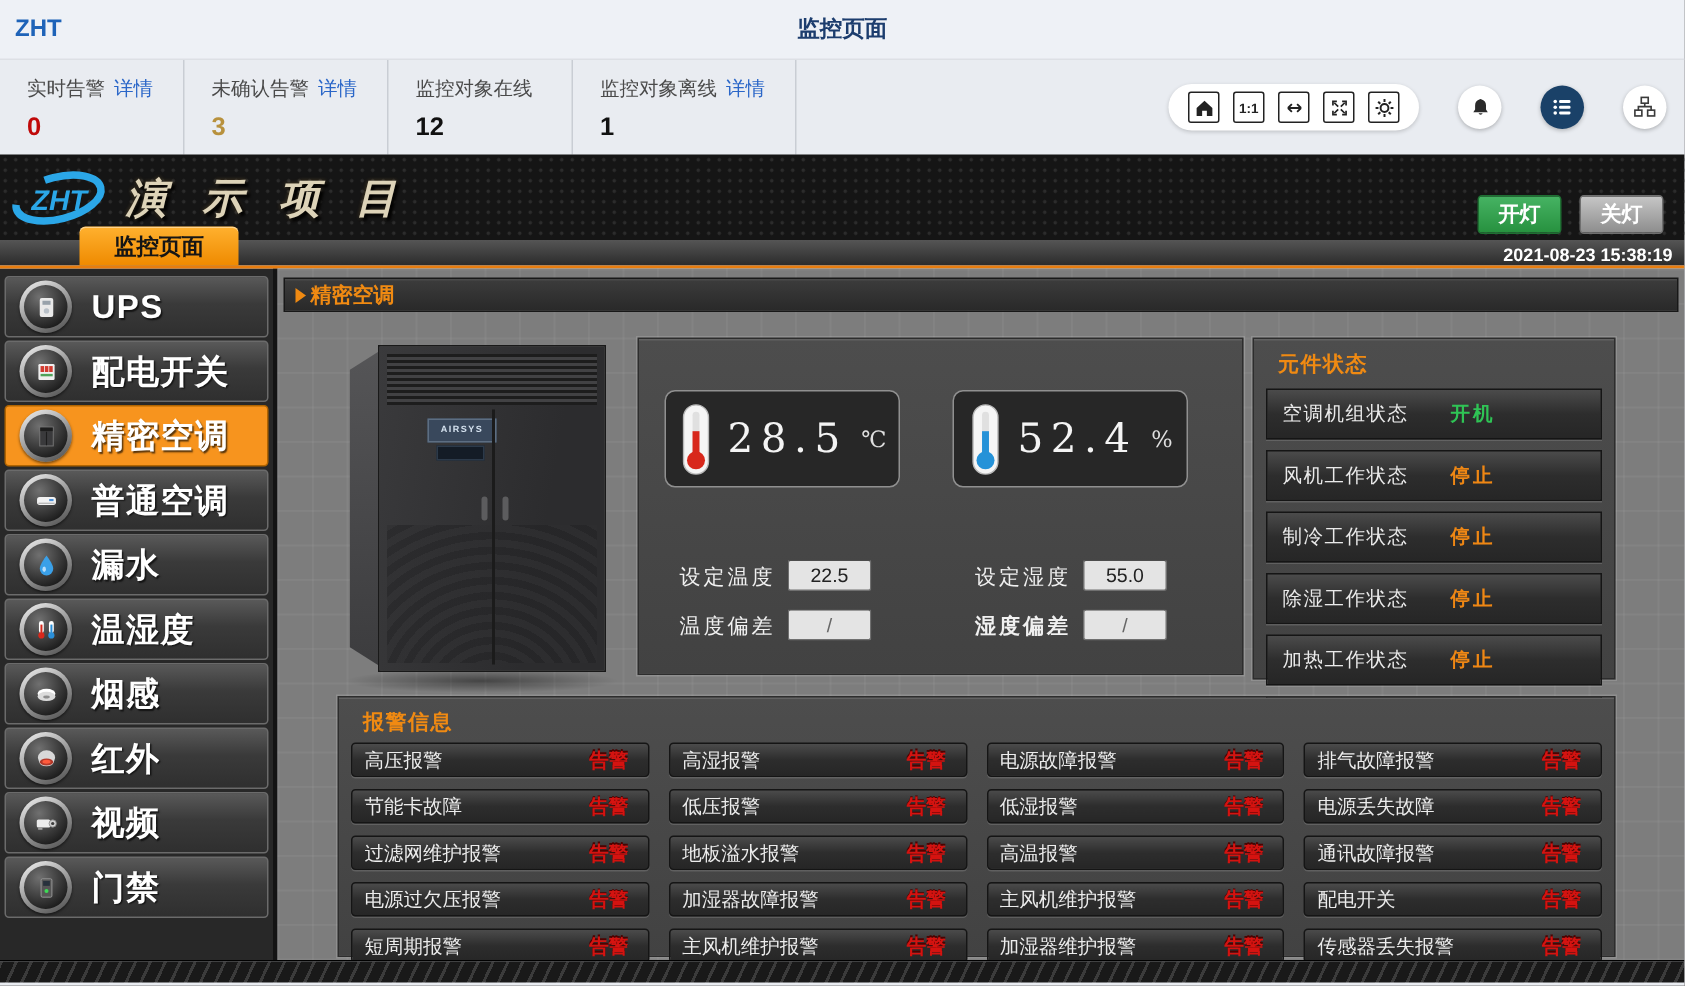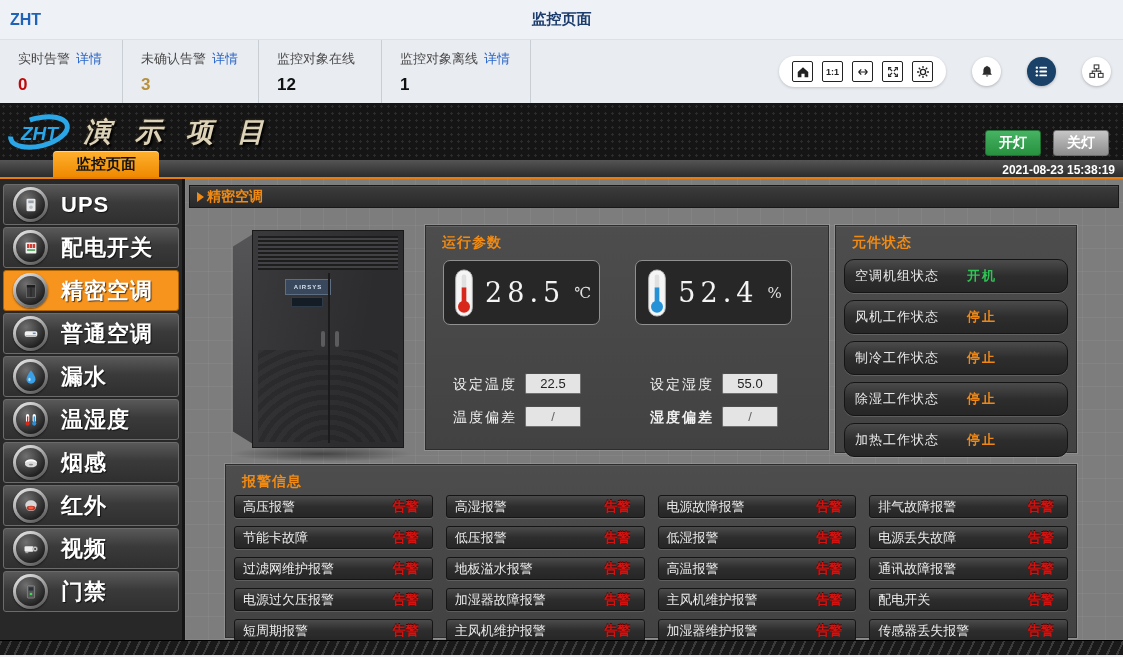--- a/index.html
+++ b/index.html
@@ -82,21 +82,21 @@
   .disp.t { left:17px; } .disp.h { left:209px; }
   .disp-val { font-family:"DejaVu Serif", serif; font-size:27px; color:#f4f4f4; letter-spacing:5px; }
   .disp-unit { font-size:15px; color:#e0e0e0; font-family:"DejaVu Serif", serif; }
 
   .set-label { position:absolute; color:#f0f0f0; font-size:14px; letter-spacing:2px; }
   .set-box { position:absolute; width:56px; height:21px; background:#e4e4e4; border:1px solid #707070; border-top-color:#4d4d4d;
     color:#222; font-size:13px; display:flex; align-items:center; justify-content:center; border-radius:2px; }
   .set-box.dev { color:#666; }
 
   .e-row { height:23px; margin:7px 8px 0 8px; background:linear-gradient(#4b4b4b,#2d2d2d 50%,#262626);
-    border:1px solid #151515; border-radius:10px; display:flex; align-items:center; padding:16px 10px;
+    border:1px solid #151515; border-radius:0; display:flex; align-items:center; padding:16px 10px;
     box-shadow:0 1px 0 rgba(255,255,255,.14); }
   .e-label { color:#eaeaea; font-size:13px; letter-spacing:1px; }
   .e-val { margin-left:28px; font-size:13px; font-weight:bold; letter-spacing:2px; }
   .on { color:#2fc455; } .stop { color:#ef8714; }
 
   .a-grid { position:absolute; left:8px; right:8px; top:30px; display:grid;
     grid-template-columns:repeat(4,1fr); gap:8px 13px; }
   .a-tile { height:23px; background:linear-gradient(#4b4b4b,#2d2d2d 50%,#262626); border:1px solid #151515;
     border-radius:3px; display:flex; align-items:center; padding:0 13px 0 8px; box-shadow:0 1px 0 rgba(255,255,255,.14); }
   .a-label { color:#ececec; font-size:13px; white-space:nowrap; }
@@ -378,21 +378,20 @@
         <div class="ac-label">AIRSYS</div>
         <div class="ac-screen"></div>
         <div class="ac-mesh"></div>
         <div class="ac-seam"></div>
         <div class="ac-handle" style="left:68px;"></div>
         <div class="ac-handle" style="left:82px;"></div>
       </div>
     </div>
 
     <div class="panel p-run">
-      <div class="panel-title">运行参数</div>
       <div class="disp t">
         <svg width="24" height="50" viewBox="0 0 26 52">
           <rect x="4" y="1" width="18" height="50" rx="9" fill="#f5f5f5" stroke="#b9b9b9" stroke-width="1"></rect>
           <rect x="10.5" y="6" width="5" height="32" rx="2.5" fill="#e0e0e0"></rect>
           <rect x="10.5" y="20" width="5" height="18" fill="#d8281c"></rect>
           <circle cx="13" cy="41" r="6.5" fill="#d8281c"></circle>
         </svg>
         <span class="disp-val">28.5</span>
         <span class="disp-unit">℃</span>
       </div>

